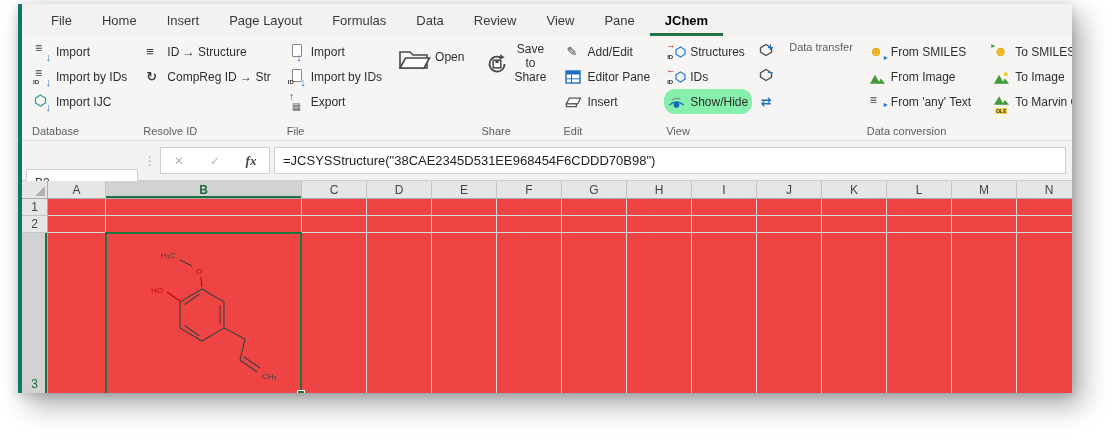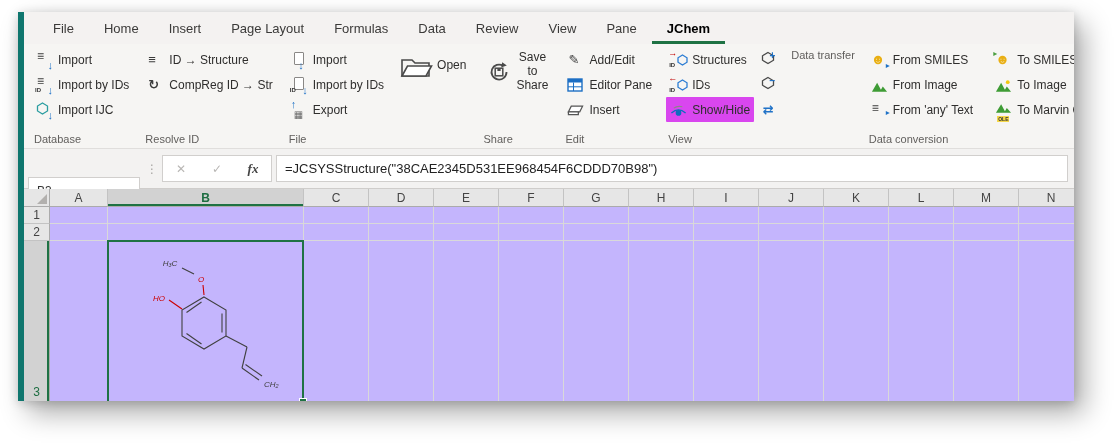--- a/index.html
+++ b/index.html
@@ -1,36 +1,36 @@
 <!DOCTYPE html>
 <html><head>
 <meta charset="utf-8">
 <style>
   html,body{margin:0;padding:0;background:#fff;}
   body{width:1115px;height:445px;overflow:hidden;font-family:"Liberation Sans","DejaVu Sans",sans-serif;}
   .window{
-    position:absolute;left:18px;top:12px;width:1050px;height:389px;
-    background:#fff;border-left:6px solid #0f766e;
+    position:absolute;left:18px;top:4px;width:1050px;height:389px;
+    background:#fff;border-left:4px solid #0f766e;
     box-shadow:10px 12px 26px rgba(0,0,0,.33), 0 2px 10px rgba(0,0,0,.18);
     overflow:hidden;
   }
   
   .tabbar{height:32px;background:#f4f2f1;display:flex;align-items:stretch;padding-left:14px;}
   .tab{display:flex;align-items:center;padding:0 15px;font-size:13px;color:#3b3a39;cursor:default;}
   .tab.active{color:#000000;font-weight:bold;box-shadow:inset 0 -3px 0 #1f7244;}
   
   .ribbon{height:104px;background:#f6f5f3;display:flex;align-items:stretch;padding:0 2px 0 4px;border-bottom:1px solid #e0dedc;}
   .rgroup{display:flex;flex-direction:column;justify-content:space-between;padding:3px 4px 1px 4px;}
   .rg-content{display:flex;flex:1;align-items:flex-start;}
   .rg-label{text-align:left;font-size:11px;color:#605e5c;padding:2px 2px 2px 2px;white-space:nowrap;}
   .rg-sep{width:1px;background:#e1dfdd;margin:5px 1px;}
   .btncol{display:flex;flex-direction:column;}
   .sbtn{display:flex;align-items:center;gap:5px;height:25px;padding:0 4px;white-space:nowrap;cursor:default;}
   .sbtn .sl{font-size:12px;color:#2f2e2d;}
-  .sbtn.pressed{background:#d946ef;border-radius:1px;}
+  .sbtn.pressed{background:#86efac;border-radius:11px;}
   .lbtn{display:flex;flex-direction:row;align-items:center;justify-content:flex-start;gap:4px;
         min-width:46px;padding:4px 5px 0 5px;cursor:default;}
   .lbtn .ll{font-size:12px;color:#2f2e2d;text-align:center;line-height:1.15;}
   
   .ico{position:relative;width:17px;height:16px;flex:0 0 17px;display:inline-block;}
   .g-lines{position:absolute;left:1px;top:-3px;font-size:12px;color:#3b3b3b;}
   .g-down{position:absolute;right:0px;bottom:-3px;color:#2072c7;font-size:11px;font-weight:bold;}
   .g-up{position:absolute;left:0px;top:-4px;color:#2072c7;font-size:11px;font-weight:bold;}
   .g-id{position:absolute;left:-1px;bottom:0px;font-size:6px;font-weight:bold;color:#333;}
   .g-center{position:absolute;left:1px;top:0px;font-size:13px;color:#3b3b3b;line-height:16px;}
@@ -69,21 +69,21 @@
   .row-tall{height:162px;}
   .ch{background:#e6e6e6;border-right:1px solid #c3c3c3;border-bottom:1px solid #ababab;
       display:flex;align-items:center;justify-content:center;font-size:12px;color:#444;cursor:default;}
   .ch-sel{background:#d2d2d2;color:#1e6e42;font-weight:bold;box-shadow:inset 0 -2px 0 #1f7244;}
   .rh{background:#e6e6e6;border-right:1px solid #ababab;border-bottom:1px solid #c3c3c3;
       display:flex;align-items:center;justify-content:center;font-size:12px;color:#444;cursor:default;}
   .rh-sel{background:#d2d2d2;color:#1e6e42;box-shadow:inset -2px 0 0 #1f7244;align-items:flex-end;padding-bottom:3px;}
   .corner{position:relative;background:#e6e6e6;border-right:1px solid #ababab;border-bottom:1px solid #ababab;}
   .corner-tri{position:absolute;right:2px;bottom:2px;width:0;height:0;
       border-left:10px solid transparent;border-bottom:10px solid #b2b0ae;}
-  .cell{background:#c4b5fd;border-right:1px solid #d9d9d9;border-bottom:1px solid #d9d9d9;cursor:cell;font-style:italic;}
+  .cell{background:#ef4444;border-right:1px solid #d9d9d9;border-bottom:1px solid #d9d9d9;cursor:cell;}
   .cell-sel{position:relative;}
   .sel-border{position:absolute;left:-1px;top:-1px;right:-1px;bottom:-1px;border:2px solid #1f7244;pointer-events:none;}
   .fill-handle{position:absolute;right:-4px;bottom:-4px;width:6px;height:6px;background:#1f7244;border:1px solid #fff;}
   .molsvg{position:absolute;left:0;top:0;}
 </style>
 </head>
 <body>
 
 <div class="window">
 

